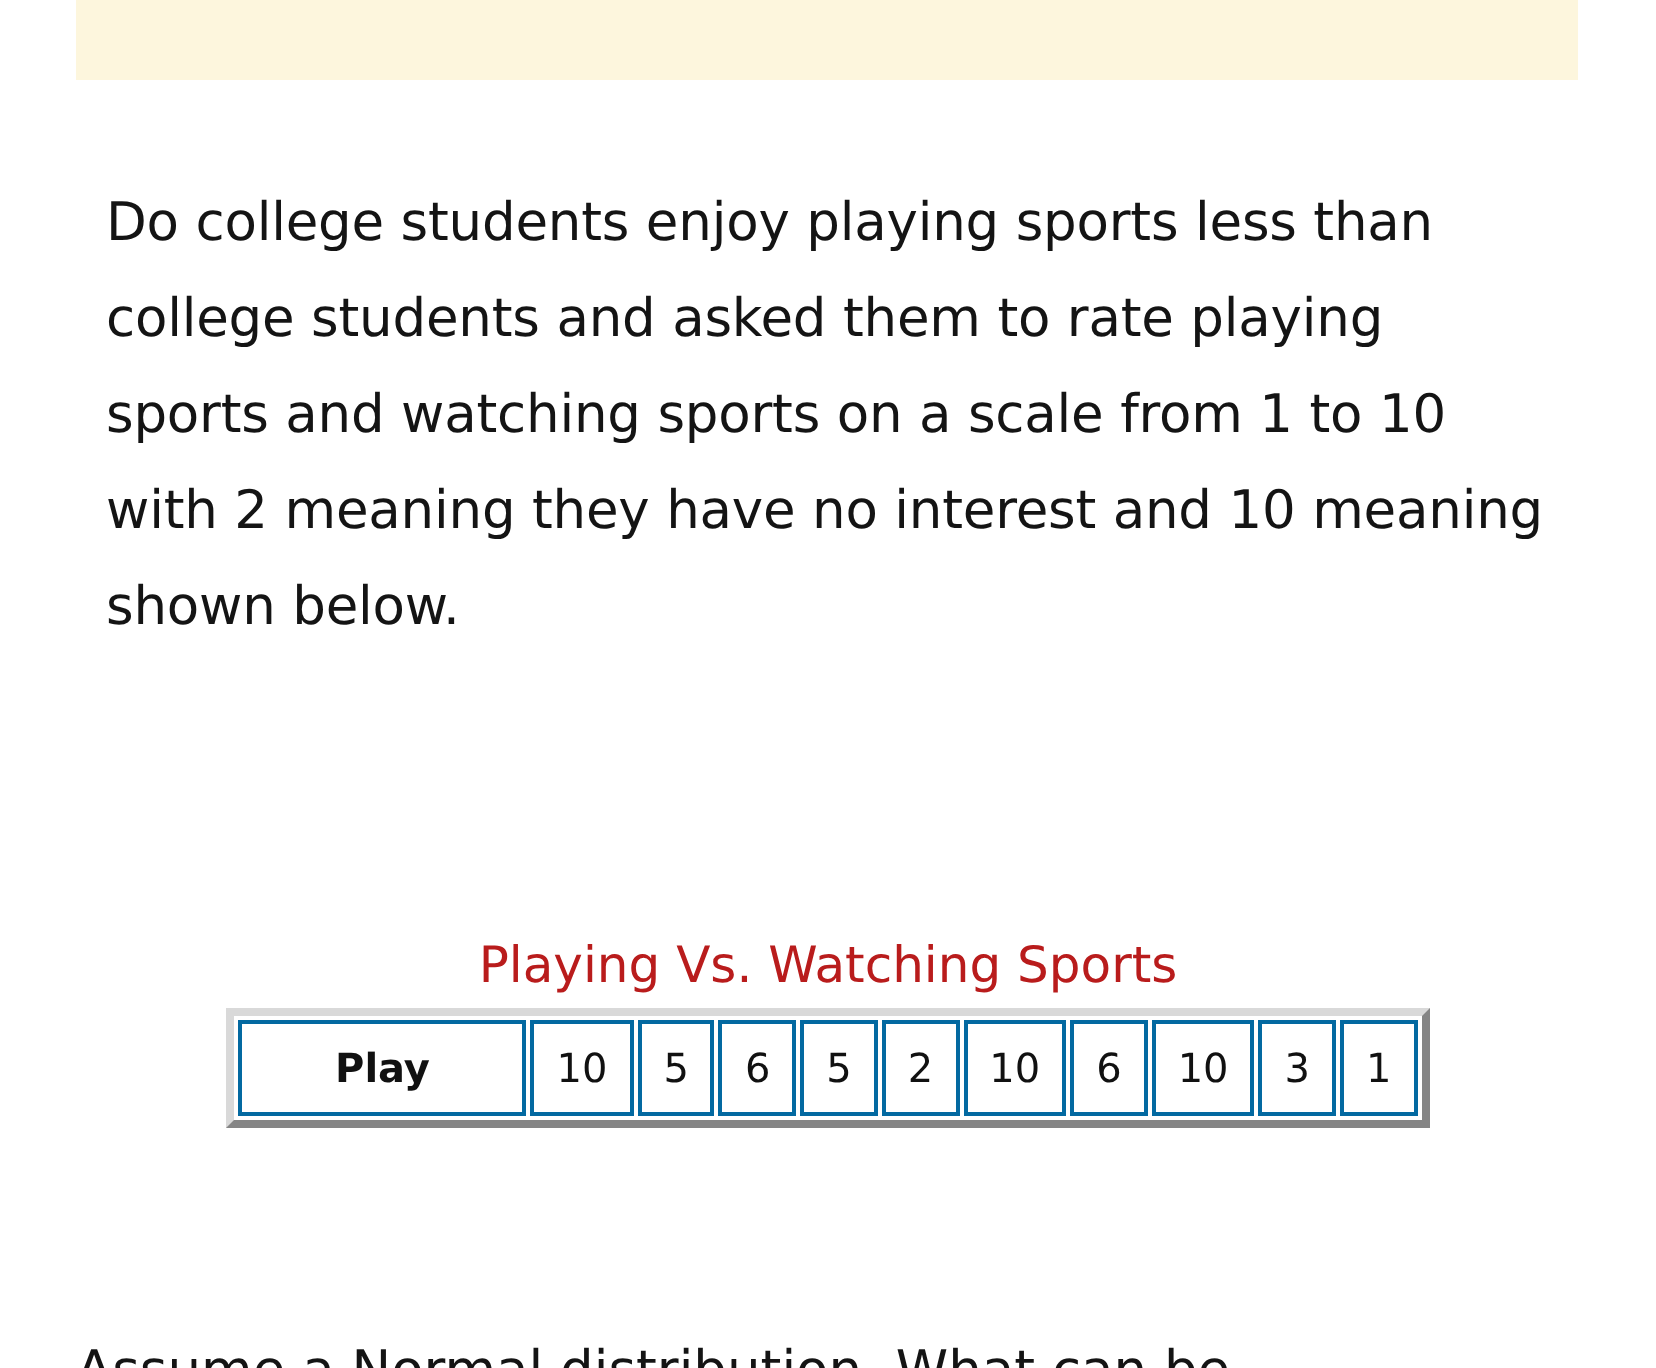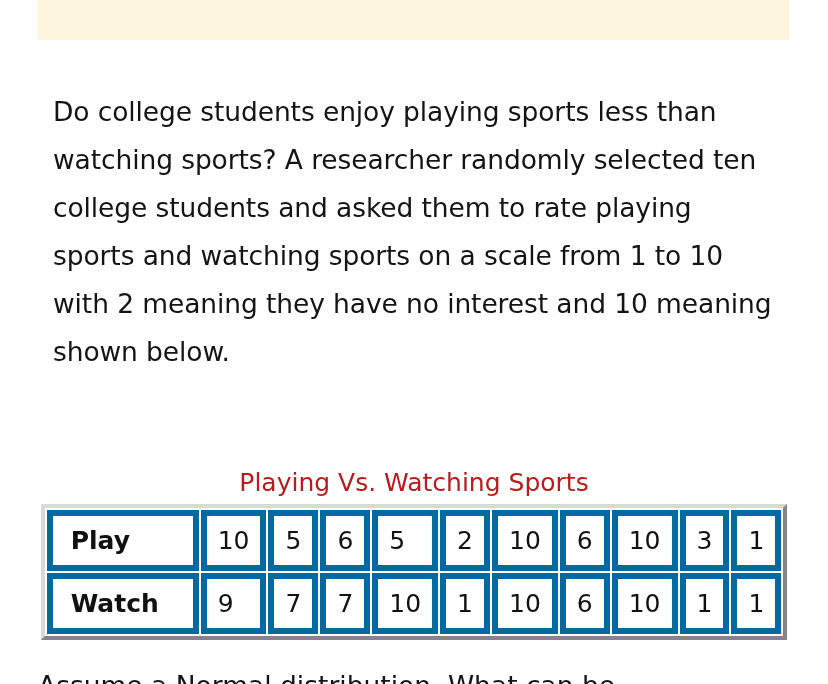--- a/index.html
+++ b/index.html
@@ -63,27 +63,27 @@
     background: #ffffff;
     padding: 0;
   }
   table.data-table {
     border-collapse: separate;
     border-spacing: 2px;
     background: #ffffff;
     margin: 0;
   }
   table.data-table td {
-    border: 6px solid #0369a1;
+    border: 2px solid #0369a1;
     background: #ffffff;
-    font-size: 25px;
+    font-size: 20px;
     line-height: 1;
     color: #111111;
     padding: 12px 11px;
-    text-align: left;
+    text-align: center;
     vertical-align: middle;
     white-space: nowrap;
   }
   table.data-table td.row-header {
     font-weight: bold;
     padding-left: 18px;
     padding-right: 18px;
     min-width: 104px;
   }
 
@@ -103,21 +103,20 @@
     color: #141414;
   }
 </style>
 </head>
 <body>
 
 <div id="banner"></div>
 
 <div id="question-body">
   <p>Do college students enjoy playing sports less than</p>
-  <p>watching sports? A researcher randomly selected ten</p>
   <p>college students and asked them to rate playing</p>
   <p>sports and watching sports on a scale from 1 to 10</p>
   <p>with 2 meaning they have no interest and 10 meaning</p>
   <p>shown below.</p>
 </div>
 
 <div id="table-block">
   <div id="table-caption">Playing Vs. Watching Sports</div>
   <div class="table-frame">
     <table class="data-table">
@@ -128,33 +127,20 @@
           <td>5</td>
           <td>6</td>
           <td>5</td>
           <td>2</td>
           <td>10</td>
           <td>6</td>
           <td>10</td>
           <td>3</td>
           <td>1</td>
         </tr>
-        <tr>
-          <td class="row-header">Watch</td>
-          <td>9</td>
-          <td>7</td>
-          <td>7</td>
-          <td>10</td>
-          <td>1</td>
-          <td>10</td>
-          <td>6</td>
-          <td>10</td>
-          <td>1</td>
-          <td>1</td>
-        </tr>
       </tbody>
     </table>
   </div>
 </div>
 
 <div id="next-line">
   <p>Assume a Normal distribution. What can be</p>
 </div>
 
 </body></html>

